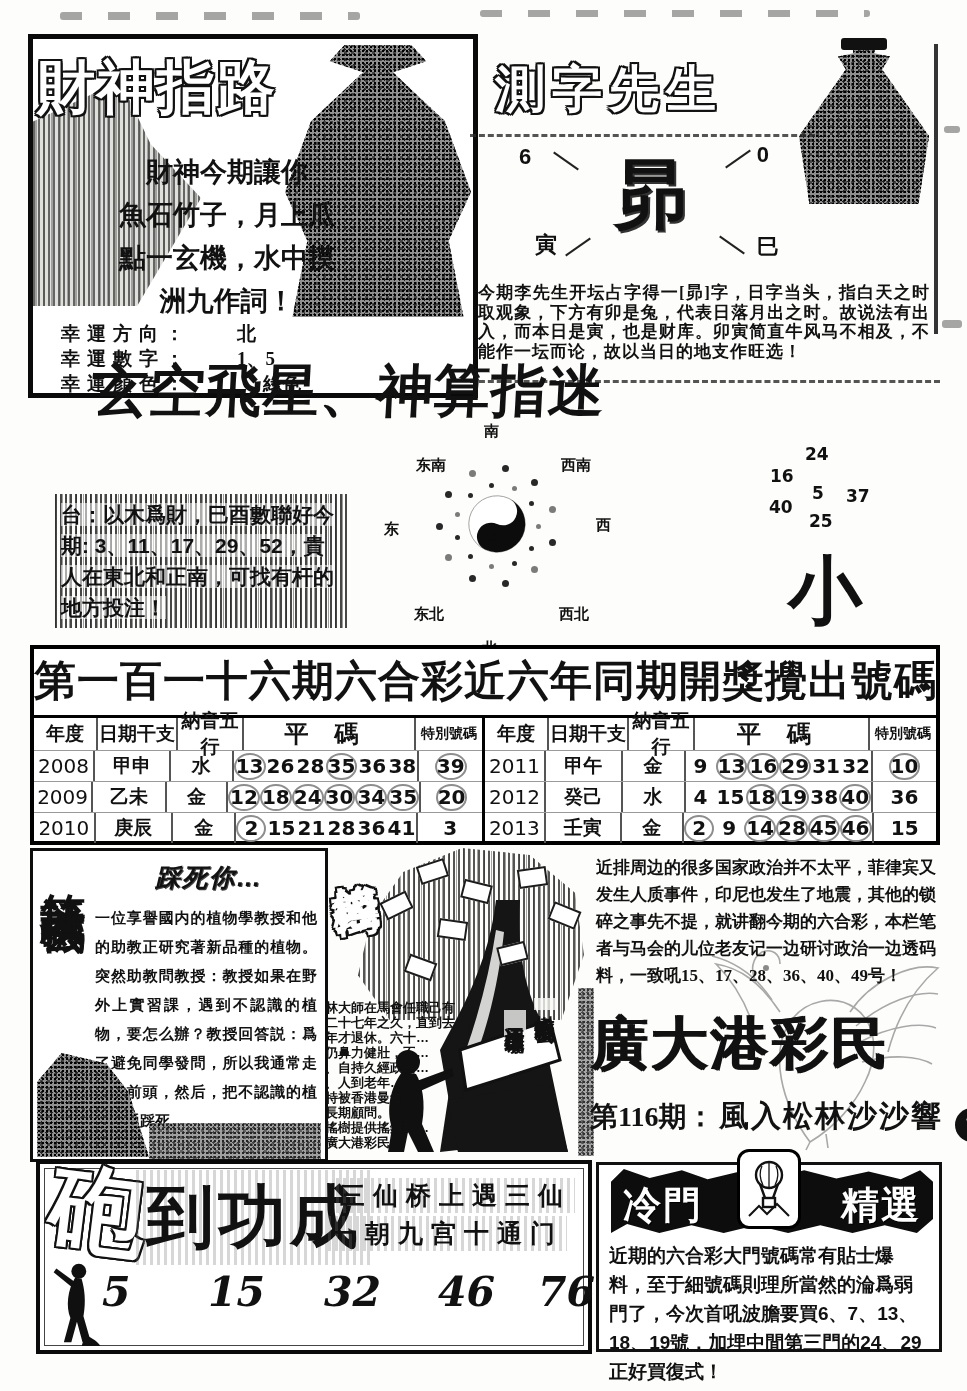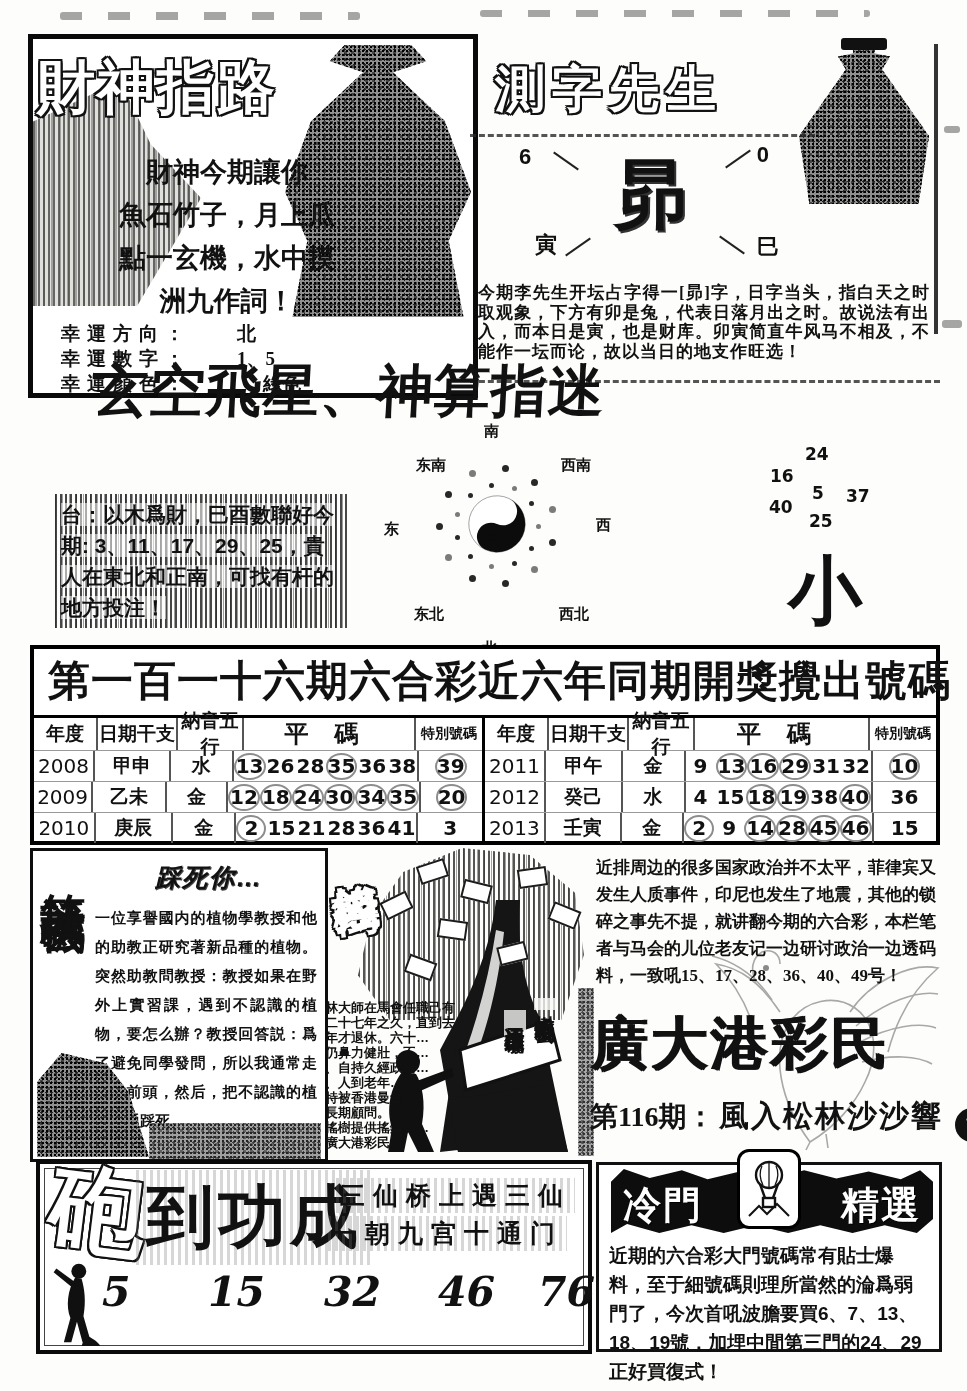--- a/index.html
+++ b/index.html
@@ -52,21 +52,21 @@
      font-size:21px;font-weight:800;line-height:31px;}
   .compass{left:380px;top:418px;width:235px;height:232px;}
   .cp-lab{position:absolute;font-size:15px;font-weight:700;}
   .cdot{position:absolute;border-radius:50%;background:#111;}
   .xk-num{position:absolute;font-size:17px;font-weight:600;font-family:"DejaVu Sans",sans-serif;}
   .xk-small{left:788px;top:542px;font-size:74px;font-weight:700;font-family:"Liberation Serif",serif;}
 
   
   .htable-box{left:30px;top:645px;width:910px;height:200px;border:4px solid #000;background:#fff;box-sizing:border-box;}
   .ht-title{height:66px;line-height:64px;text-align:center;font-size:42px;font-weight:900;letter-spacing:1px;
-     border-bottom:3px solid #000;white-space:nowrap;padding-left:14px;}
+     border-bottom:3px solid #000;white-space:nowrap;}
   .ht-body{display:flex;height:123px;}
   .ht-half{width:50%;box-sizing:border-box;}
   .ht-half.first{border-right:3px solid #000;}
   .trow{display:flex;align-items:center;height:30px;border-top:1px solid #9a9a9a;}
   .trow.thead{height:32px;border-top:none;font-weight:800;align-items:center;}
   .c-year{width:62px;text-align:center;font-family:"DejaVu Sans",sans-serif;font-size:20px;border-right:2px solid #555;align-self:stretch;display:flex;align-items:center;justify-content:center;}
   .trow.thead .c-year{font-family:"Liberation Sans",sans-serif;font-size:19px;}
   .c-gz{width:78px;text-align:center;font-size:19px;font-weight:700;border-right:2px solid #555;align-self:stretch;display:flex;align-items:center;justify-content:center;}
   .c-el{width:64px;text-align:center;font-size:19px;font-weight:700;border-right:2px solid #555;align-self:stretch;display:flex;align-items:center;justify-content:center;}
   .c-nums{flex:1;display:flex;justify-content:space-around;align-items:center;}
@@ -171,21 +171,21 @@
     <div class="abs cz-slash" style="left:46px;top:18px;transform:rotate(35deg);"></div>
     <div class="abs cz-slash" style="right:52px;top:16px;transform:rotate(-35deg);"></div>
     <div class="abs cz-slash" style="left:58px;bottom:4px;transform:rotate(-35deg);"></div>
     <div class="abs cz-slash" style="right:58px;bottom:6px;transform:rotate(35deg);"></div>
   </div>
   <div class="abs cz-par">今期李先生开坛占字得一[昴]字，日字当头，指白天之时取观象，下方有卯是兔，代表日落月出之时。故说法有出入，而本日是寅，也是财库。卯寅简直牛风马不相及，不能作一坛而论，故以当日的地支作旺选！</div>
   <div class="abs dash" style="left:470px;top:380px;width:470px;"></div>
 
   <div class="abs xk-title">玄空飛星、神算指迷</div>
   <div class="abs xk-left vstreak">
-    <span style="background:rgba(255,255,255,.55);">台：以木爲財，巳酉數聯好今期: 3、11、17、29、25，貴人在東北和正南，可找有杆的地方投注！</span>
+    <span style="background:rgba(255,255,255,.55);">台：以木爲財，巳酉數聯好今期: 3、11、17、29、52，貴人在東北和正南，可找有杆的地方投注！</span>
   </div>
   <div class="abs compass">
     <span class="cp-lab" style="left:104px;top:4px;">南</span>
     <span class="cp-lab" style="left:36px;top:38px;">东南</span>
     <span class="cp-lab" style="right:24px;top:38px;">西南</span>
     <span class="cp-lab" style="left:4px;top:102px;">东</span>
     <span class="cp-lab" style="right:4px;top:98px;">西</span>
     <span class="cp-lab" style="left:34px;bottom:26px;">东北</span>
     <span class="cp-lab" style="right:26px;bottom:26px;">西北</span>
     <span class="cp-lab" style="left:102px;bottom:-8px;">北</span>

